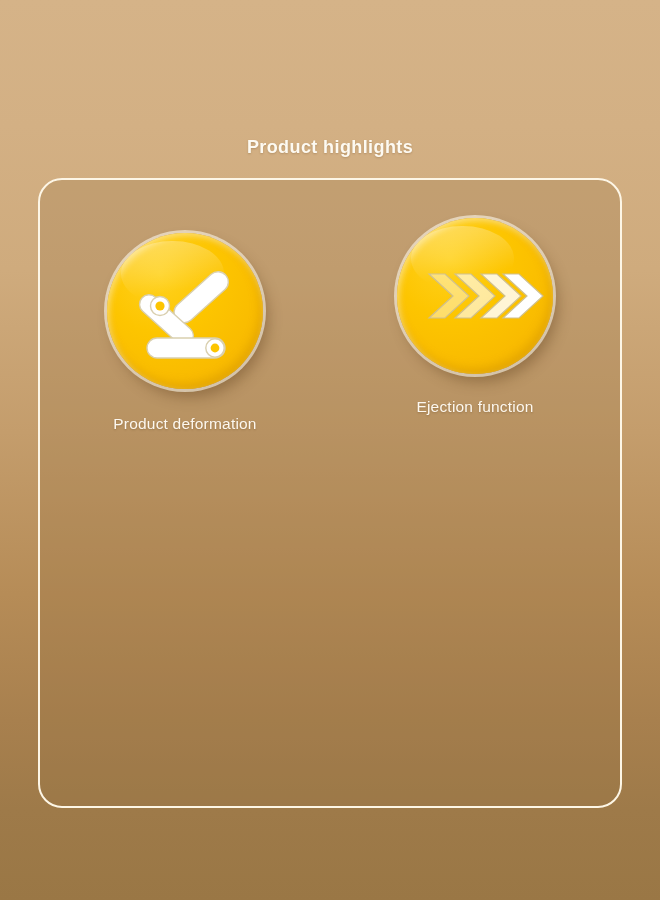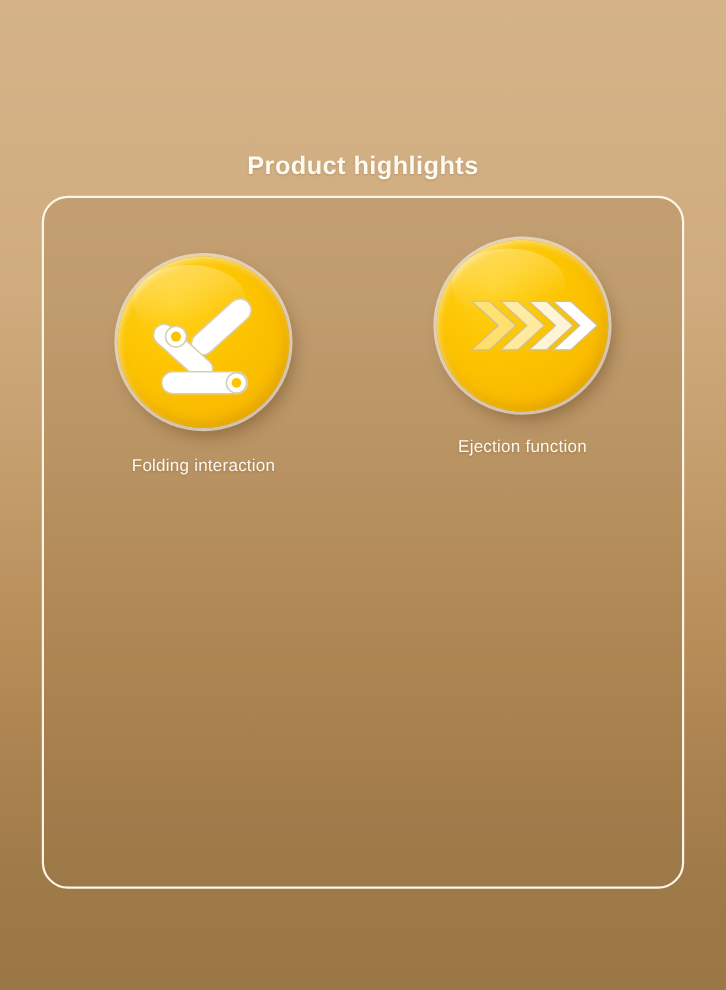--- a/index.html
+++ b/index.html
@@ -32,21 +32,21 @@
   }
 
   
   .page-title {
     position: absolute;
     left: 0;
     top: 137px;
     width: 660px;
     text-align: center;
     color: #fdfaf2;
-    font-size: 23px;
+    font-size: 18px;
     font-weight: bold;
     letter-spacing: 0.4px;
     text-shadow: 0 1px 2px rgba(90,60,25,0.25);
   }
 
   
   .card {
     position: absolute;
     left: 38px;
     top: 178px;
@@ -146,21 +146,21 @@
 
               <rect x="40" y="105" width="78" height="20" rx="10"></rect>
             </g>
 
             <circle cx="53" cy="73" r="9.5" fill="#ffffff" stroke="#d9cfae" stroke-width="1.4"></circle>
             <circle cx="53" cy="73" r="4.6" fill="#fdc500"></circle>
             <circle cx="108" cy="115" r="9.2" fill="#ffffff" stroke="#d9cfae" stroke-width="1.4"></circle>
             <circle cx="108" cy="115" r="4.4" fill="#fdc500"></circle>
           </svg>
         </div>
-        <div class="label">Folding interaction</div>
+        <div class="label">Product deformation</div>
       </div>
 
 
       <div class="cell row2">
         <div class="badge">
           <svg viewBox="0 0 156 156">
             <g stroke="#cfc08f" stroke-width="1.2">
               <path d="M32 56 l24 22 l-24 22 h16 l24 -22 l-24 -22 z" fill="#ffffff" fill-opacity="0.42"></path>
               <path d="M58 56 l24 22 l-24 22 h16 l24 -22 l-24 -22 z" fill="#ffffff" fill-opacity="0.62"></path>
               <path d="M84 56 l24 22 l-24 22 h16 l24 -22 l-24 -22 z" fill="#ffffff" fill-opacity="0.84"></path>

